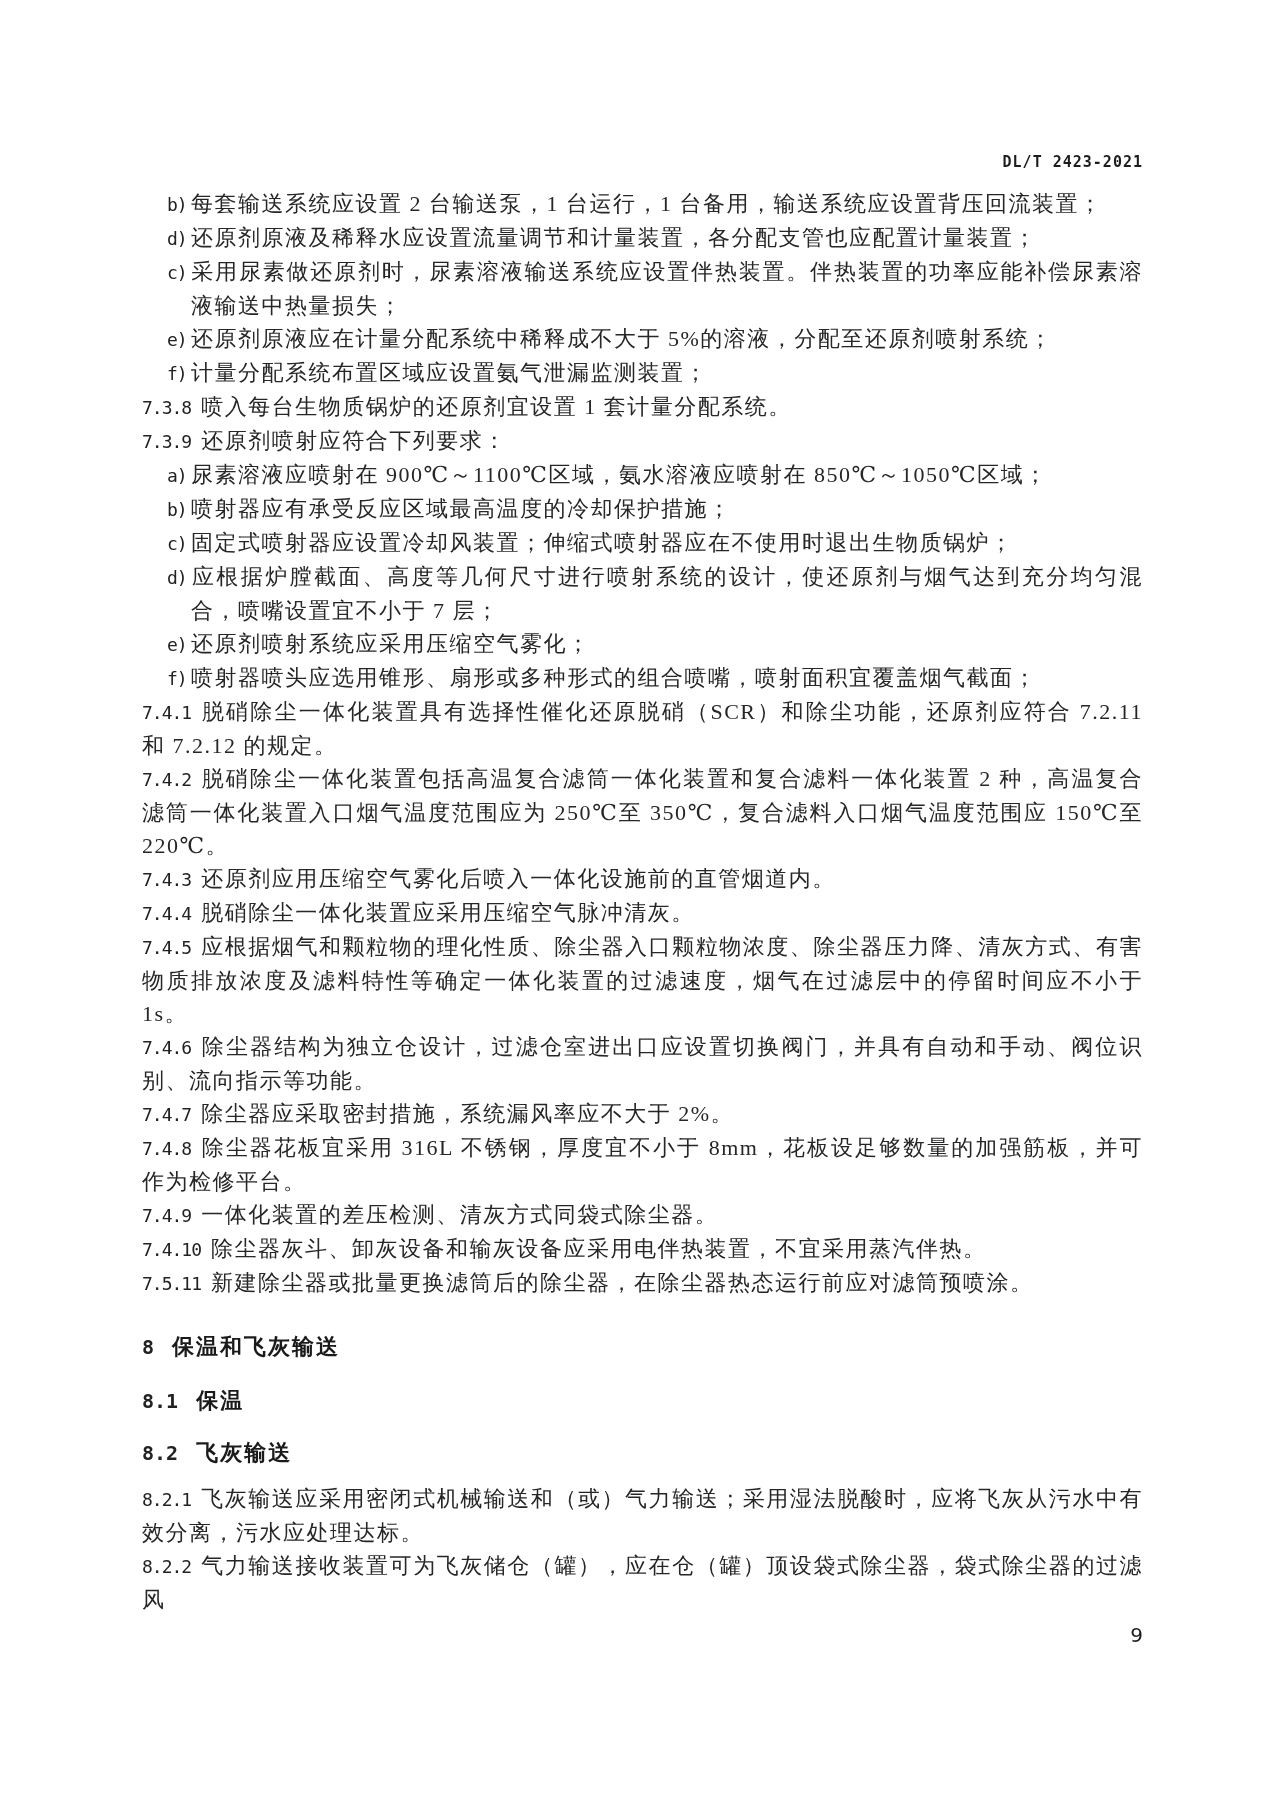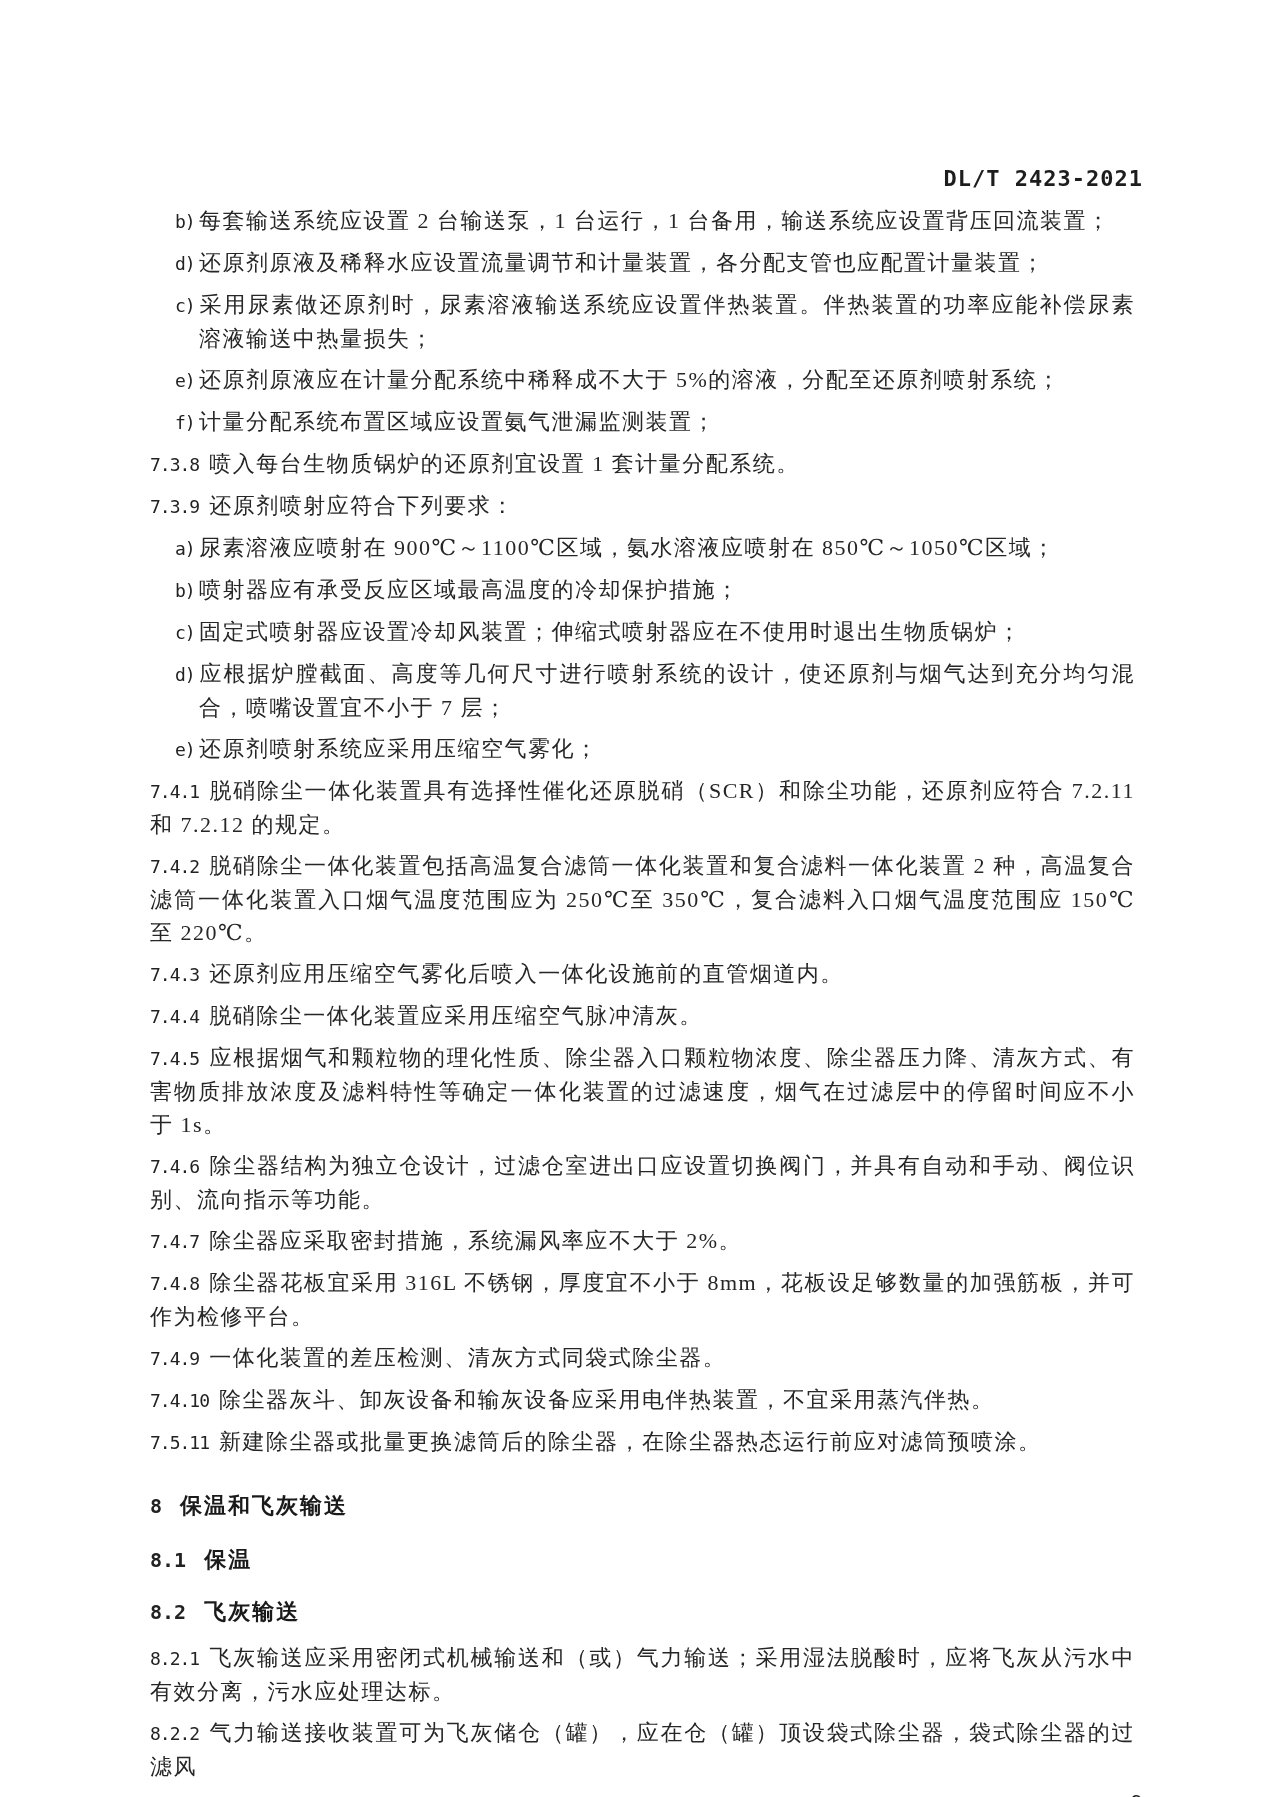--- a/index.html
+++ b/index.html
@@ -15,28 +15,28 @@
   }
   .content{
     padding:150px 128px 0 142px;
     font-size:22px;
     line-height:33px;
     letter-spacing:1.5px;
   }
   .header-line{
     text-align:right;
     line-height:24px;
-    margin:17px 0 13px 0;
+    margin:0 0 13px 0;
     font-family:"DejaVu Sans Mono","Liberation Mono",monospace;
-    font-size:22px;
+    font-size:15px;
     letter-spacing:1px;
     color:#1d1d1d;
     font-weight:bold;
   }
-  .block{margin:8px;text-align:justify;}
+  .block{margin:0;text-align:justify;}
   .block .label{
     font-family:"DejaVu Sans Mono","Liberation Mono",monospace;
     font-size:18px;
     letter-spacing:-1px;
     color:#222;
   }
   
   .alpha{padding-left:49px;text-indent:-24px;}
   .alpha .label{display:inline-block;width:24px;text-indent:0;}
   
@@ -76,20 +76,21 @@
         <div class="block alpha"><span class="label">c)</span><span class="text">采用尿素做还原剂时，尿素溶液输送系统应设置伴热装置。伴热装置的功率应能补偿尿素溶液输送中热量损失；</span></div>
         <div class="block alpha"><span class="label">e)</span><span class="text">还原剂原液应在计量分配系统中稀释成不大于 5%的溶液，分配至还原剂喷射系统；</span></div>
         <div class="block alpha"><span class="label">f)</span><span class="text">计量分配系统布置区域应设置氨气泄漏监测装置；</span></div>
         <div class="block clause"><span class="label">7.3.8</span><span class="text">喷入每台生物质锅炉的还原剂宜设置 1 套计量分配系统。</span></div>
         <div class="block clause"><span class="label">7.3.9</span><span class="text">还原剂喷射应符合下列要求：</span></div>
         <div class="block alpha"><span class="label">a)</span><span class="text">尿素溶液应喷射在 900℃～1100℃区域，氨水溶液应喷射在 850℃～1050℃区域；</span></div>
         <div class="block alpha"><span class="label">b)</span><span class="text">喷射器应有承受反应区域最高温度的冷却保护措施；</span></div>
         <div class="block alpha"><span class="label">c)</span><span class="text">固定式喷射器应设置冷却风装置；伸缩式喷射器应在不使用时退出生物质锅炉；</span></div>
         <div class="block alpha"><span class="label">d)</span><span class="text">应根据炉膛截面、高度等几何尺寸进行喷射系统的设计，使还原剂与烟气达到充分均匀混合，喷嘴设置宜不小于 7 层；</span></div>
         <div class="block alpha"><span class="label">e)</span><span class="text">还原剂喷射系统应采用压缩空气雾化；</span></div>
+        <div class="block alpha"><span class="label">f)</span><span class="text">喷射器喷头应选用锥形、扇形或多种形式的组合喷嘴，喷射面积宜覆盖烟气截面；</span></div>
         <div class="block clause"><span class="label">7.4.1</span><span class="text">脱硝除尘一体化装置具有选择性催化还原脱硝（SCR）和除尘功能，还原剂应符合 7.2.11 和 7.2.12 的规定。</span></div>
         <div class="block clause"><span class="label">7.4.2</span><span class="text">脱硝除尘一体化装置包括高温复合滤筒一体化装置和复合滤料一体化装置 2 种，高温复合滤筒一体化装置入口烟气温度范围应为 250℃至 350℃，复合滤料入口烟气温度范围应 150℃至 220℃。</span></div>
         <div class="block clause"><span class="label">7.4.3</span><span class="text">还原剂应用压缩空气雾化后喷入一体化设施前的直管烟道内。</span></div>
         <div class="block clause"><span class="label">7.4.4</span><span class="text">脱硝除尘一体化装置应采用压缩空气脉冲清灰。</span></div>
         <div class="block clause"><span class="label">7.4.5</span><span class="text">应根据烟气和颗粒物的理化性质、除尘器入口颗粒物浓度、除尘器压力降、清灰方式、有害物质排放浓度及滤料特性等确定一体化装置的过滤速度，烟气在过滤层中的停留时间应不小于 1s。</span></div>
         <div class="block clause"><span class="label">7.4.6</span><span class="text">除尘器结构为独立仓设计，过滤仓室进出口应设置切换阀门，并具有自动和手动、阀位识别、流向指示等功能。</span></div>
         <div class="block clause"><span class="label">7.4.7</span><span class="text">除尘器应采取密封措施，系统漏风率应不大于 2%。</span></div>
         <div class="block clause"><span class="label">7.4.8</span><span class="text">除尘器花板宜采用 316L 不锈钢，厚度宜不小于 8mm，花板设足够数量的加强筋板，并可作为检修平台。</span></div>
         <div class="block clause"><span class="label">7.4.9</span><span class="text">一体化装置的差压检测、清灰方式同袋式除尘器。</span></div>
         <div class="block clause"><span class="label">7.4.10</span><span class="text">除尘器灰斗、卸灰设备和输灰设备应采用电伴热装置，不宜采用蒸汽伴热。</span></div>

